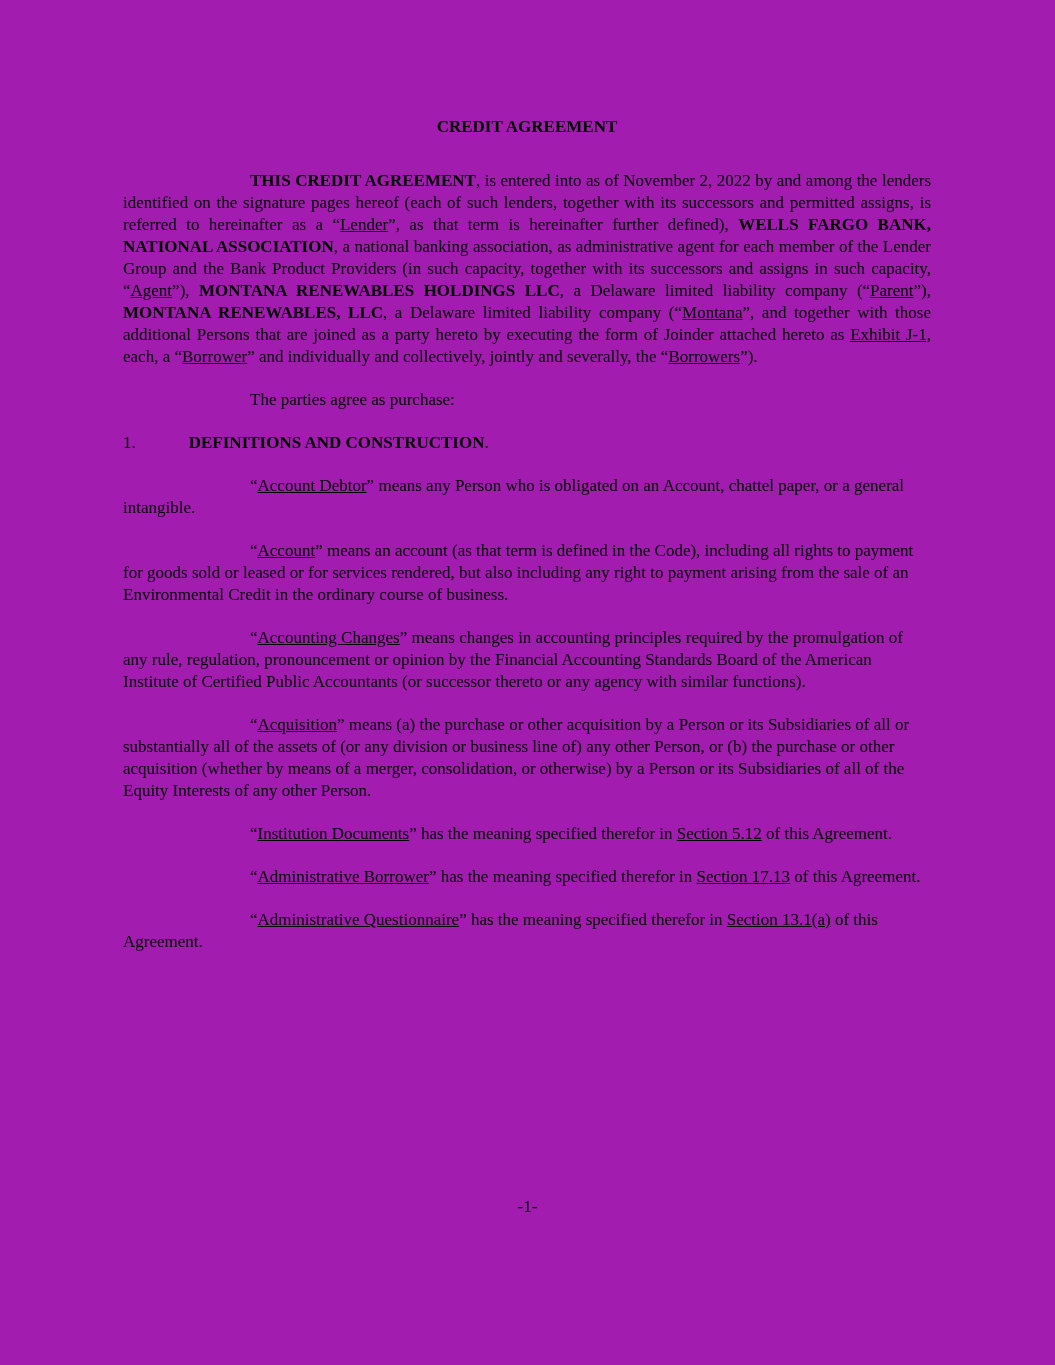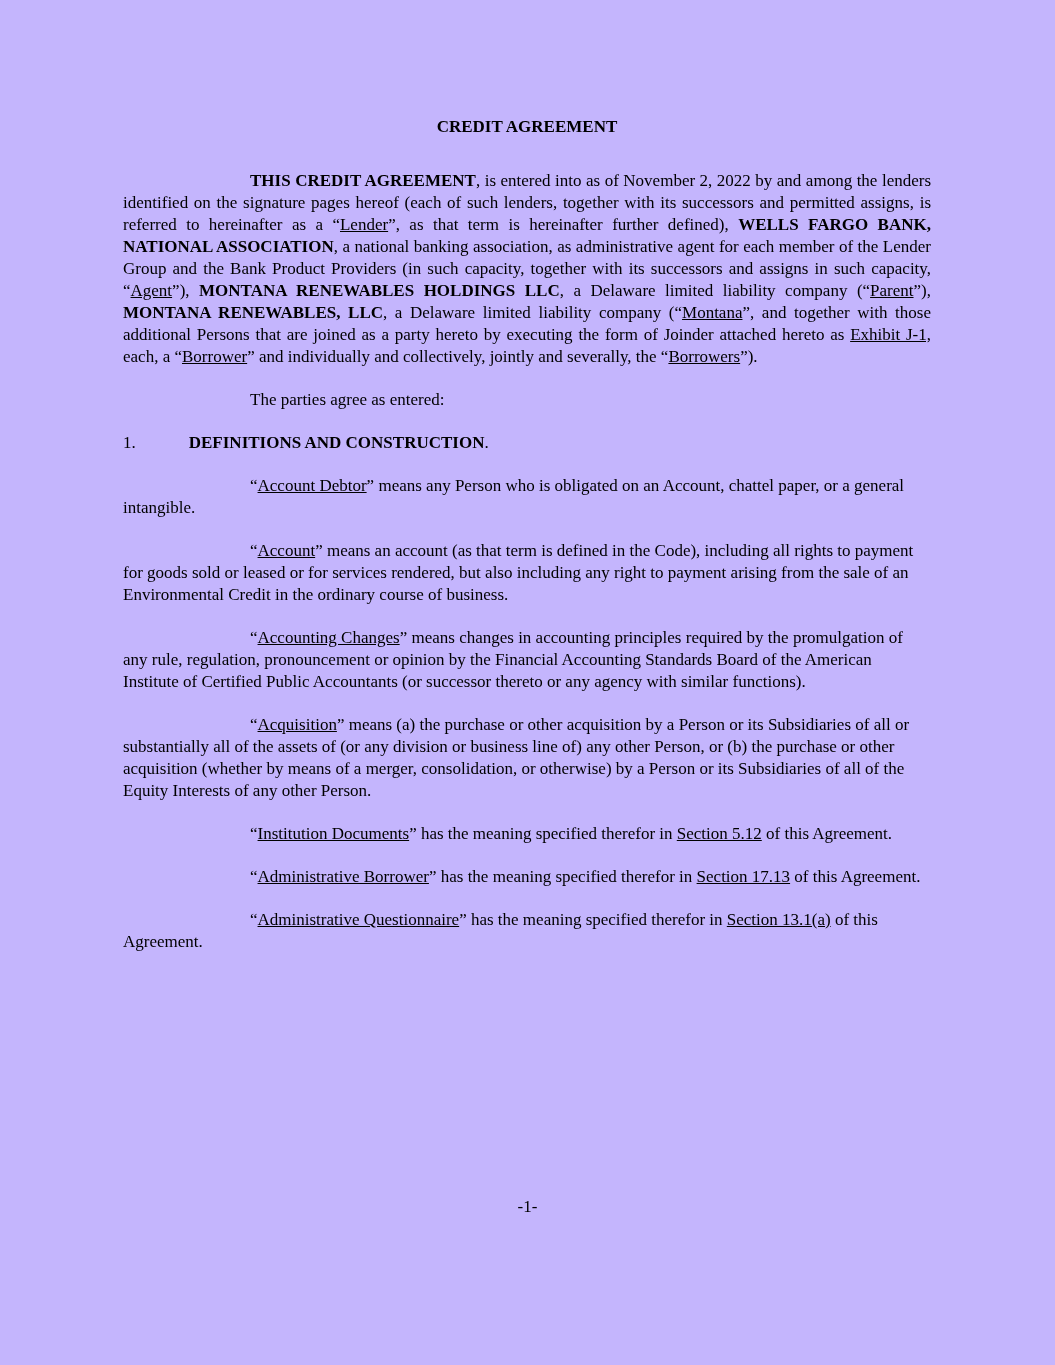--- a/index.html
+++ b/index.html
@@ -5,21 +5,21 @@
   html, body {
     margin: 0;
     padding: 0;
     background: #ffffff;
   }
   .page {
     position: relative;
     width: 1055px;
     height: 1365px;
     box-sizing: border-box;
-    background: #c4b5fd;
+    background: #a21caf;
     color: #000000;
     font-family: "Liberation Serif", "DejaVu Serif", serif;
     font-size: 17px;
     line-height: 22px;
     padding: 116px 124px 0 123px;
     overflow: hidden;
   }
   .para {
     margin: 0 0 21px 0;
   }
@@ -55,21 +55,21 @@
   }
 </style>
 </head>
 <body>
 
 <div class="page">
   <div class="para title">CREDIT AGREEMENT</div>
 
   <div>
       <p class="para indent justify"><span class="bold">THIS CREDIT AGREEMENT</span><span class="">, is entered into as of November 2, 2022 by and among the lenders identified on the signature pages hereof (each of such lenders, together with its successors and permitted assigns, is referred to hereinafter as a “</span><span class="underline">Lender</span><span class="">”, as that term is hereinafter further defined), </span><span class="bold">WELLS FARGO BANK, NATIONAL ASSOCIATION</span><span class="">, a national banking association, as administrative agent for each member of the Lender Group and the Bank Product Providers (in such capacity, together with its successors and assigns in such capacity, “</span><span class="underline">Agent</span><span class="">”), </span><span class="bold">MONTANA RENEWABLES HOLDINGS LLC</span><span class="">, a Delaware limited liability company (“</span><span class="underline">Parent</span><span class="">”), </span><span class="bold">MONTANA RENEWABLES, LLC</span><span class="">, a Delaware limited liability company (“</span><span class="underline">Montana</span><span class="">”, and together with those additional Persons that are joined as a party hereto by executing the form of Joinder attached hereto as </span><span class="underline">Exhibit J-1,</span><span class=""> each, a “</span><span class="underline">Borrower</span><span class="">” and individually and collectively, jointly and severally, the “</span><span class="underline">Borrowers</span><span class="">”).</span></p>
-      <p class="para indent"><span class="">The parties agree as entered:</span></p>
+      <p class="para indent"><span class="">The parties agree as purchase:</span></p>
       <p class="para"><span class="">1.</span><span class="tab" style="width: 53px;"></span><span class="bold">DEFINITIONS AND CONSTRUCTION</span><span class="">.</span></p>
       <p class="para indent"><span class="">“</span><span class="underline">Account Debtor</span><span class="">” means any Person who is obligated on an Account, chattel paper, or a general intangible.</span></p>
       <p class="para indent"><span class="">“</span><span class="underline">Account</span><span class="">” means an account (as that term is defined in the Code), including all rights to payment for goods sold or leased or for services rendered, but also including any right to payment arising from the sale of an Environmental Credit in the ordinary course of business.</span></p>
       <p class="para indent"><span class="">“</span><span class="underline">Accounting Changes</span><span class="">” means changes in accounting principles required by the promulgation of any rule, regulation, pronouncement or opinion by the Financial Accounting Standards Board of the American Institute of Certified Public Accountants (or successor thereto or any agency with similar functions).</span></p>
       <p class="para indent"><span class="">“</span><span class="underline">Acquisition</span><span class="">” means (a) the purchase or other acquisition by a Person or its Subsidiaries of all or substantially all of the assets of (or any division or business line of) any other Person, or (b) the purchase or other acquisition (whether by means of a merger, consolidation, or otherwise) by a Person or its Subsidiaries of all of the Equity Interests of any other Person.</span></p>
       <p class="para indent"><span class="">“</span><span class="underline">Institution Documents</span><span class="">” has the meaning specified therefor in </span><span class="underline">Section 5.12</span><span class=""> of this Agreement.</span></p>
       <p class="para indent"><span class="">“</span><span class="underline">Administrative Borrower</span><span class="">” has the meaning specified therefor in </span><span class="underline">Section 17.13</span><span class=""> of this Agreement.</span></p>
       <p class="para indent"><span class="">“</span><span class="underline">Administrative Questionnaire</span><span class="">” has the meaning specified therefor in </span><span class="underline">Section 13.1(a)</span><span class=""> of this Agreement.</span></p>
     </div>
 

